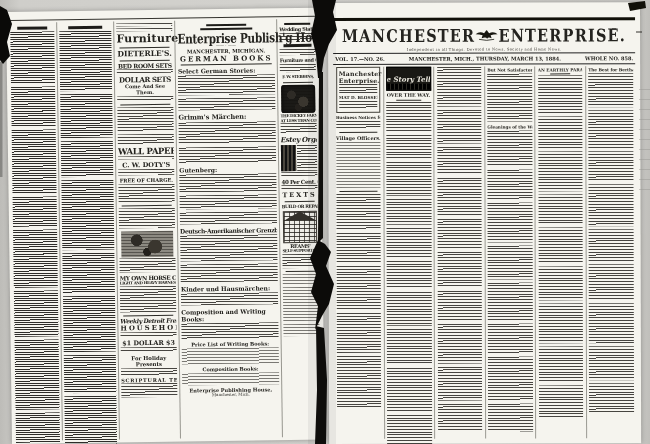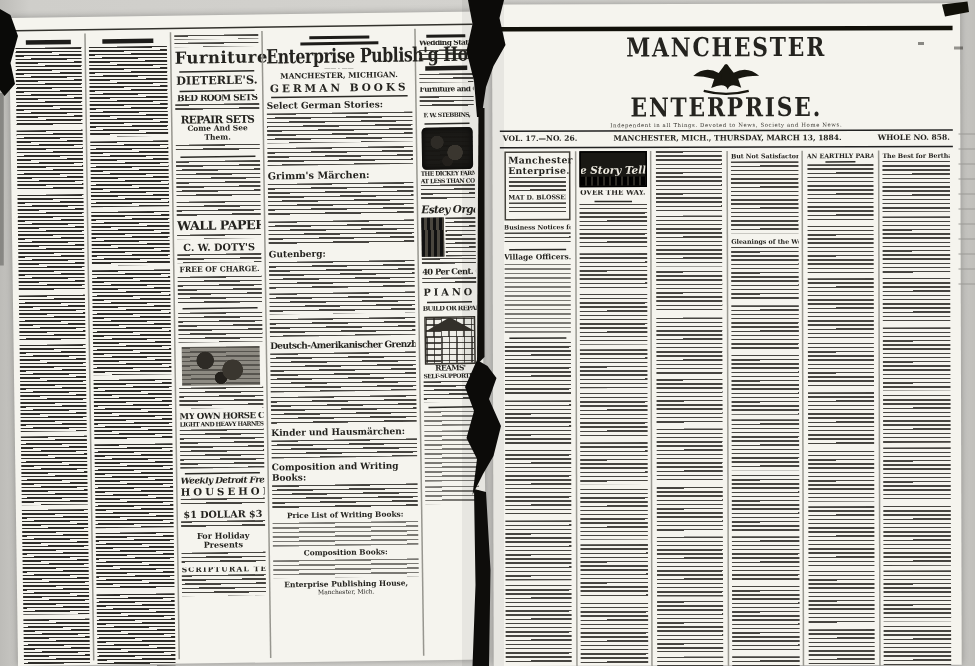--- a/index.html
+++ b/index.html
@@ -51,21 +51,21 @@
     background-image:repeating-linear-gradient(90deg,#111 0 2px,#4a463e 2px 4px);}
   .engraving-barn{background:#efeee8;
     background-image:repeating-linear-gradient(to bottom,rgba(35,32,28,.8) 0 1px,transparent 1px 4px),
                      repeating-linear-gradient(90deg,rgba(35,32,28,.7) 0 1px,transparent 1px 5px);
     border:1px solid #33302a;}
   .engraving-barn::before{content:"";display:block;height:9px;background:#33302a;
     clip-path:polygon(0 100%,50% 0,100% 100%);}
 
   
   .m-ruleheavy{border-top:3px solid #111009;margin:15px 5px 0;}
-  .m-titlebar{display:flex;align-items:center;justify-content:space-between;padding:3px 14px 1px;flex-direction:column;}
+  .m-titlebar{display:flex;align-items:center;justify-content:space-between;padding:3px 14px 1px;}
   .m-word{font-weight:bold;font-size:14.5px;letter-spacing:1.2px;transform:scaleY(1.2);white-space:nowrap;}
   .m-tag{text-align:center;font-size:3.6px;letter-spacing:.4px;color:#35332d;}
   .m-dateline{display:flex;justify-content:space-between;align-items:center;margin:1px 5px 0;padding:2px 2px;
     border-top:1px solid #222;border-bottom:1px solid #222;font-weight:bold;font-size:5px;}
   .m-dateline .mid{flex:1;text-align:center;}
 
   .rp-cols{display:flex;margin:2px 5px 0;height:372px;}
   .rp-cols>div{flex:1;padding:0 2.5px;min-width:0;}
   .rp-cols>div+div{border-left:1px solid #9a9992;}
   .rp-h{font-weight:bold;font-size:4.2px;text-align:center;line-height:1.2;margin:1px 0;white-space:nowrap;overflow:hidden;}
@@ -125,21 +125,21 @@
             <div class="gk" style="height: 3px; margin-bottom: 2px;"></div>
           </div>
         <div class="t-big">Furniture</div>
         <div class="rl"></div>
         <div class="t-med">DIETERLE'S.</div>
         <div class="rl"></div>
         <div class="t-sm cond nowrap">BED ROOM SETS</div>
         <div>
             <div class="gk" style="height: 4px; margin-bottom: 3px;"></div>
           </div>
-        <div class="t-med cond nowrap" style="font-size:7px">REPAIR SETS</div>
+        <div class="t-med cond nowrap" style="font-size:7px">DOLLAR SETS</div>
         <div class="t-xs">Come And See Them.</div>
         <div>
             <div class="gk" style="height: 5px; margin-bottom: 3px;"></div>
           </div>
         <div class="rl"></div>
         <div>
             <div class="gk" style="height: 24px; margin-bottom: 3px;"></div>
             <div class="gk" style="height: 10px; margin-bottom: 3px;"></div>
           </div>
         <div class="t-med cond nowrap" style="font-size:8.5px">WALL PAPERS!</div>
@@ -265,21 +265,21 @@
               <div class="gk" style="height: 26px; margin-bottom: 0px;"></div>
             </div>
         </div>
         <div>
             <div class="gk" style="height: 4px; margin-bottom: 3px;"></div>
           </div>
         <div class="t-sm cond nowrap" style="font-size:5.6px">40 Per Cent. Off!</div>
         <div>
             <div class="gk" style="height: 4px; margin-bottom: 3px;"></div>
           </div>
-        <div class="t-med sp nowrap" style="font-size:6.5px">PIANO</div>
+        <div class="t-med sp nowrap" style="font-size:6.5px">TEXTS</div>
         <div class="rl"></div>
         <div class="t-4 cond nowrap" style="font-weight:bold;font-size:4.4px">BUILD OR REPAIR BARNS</div>
         <div class="engraving-barn" style="height:30px;margin:1px 1px"></div>
         <div class="t-xs cond">REAMS'</div>
         <div class="t-4 cond nowrap" style="font-weight:bold">SELF-SUPPORTING RAFTER,</div>
         <div>
             <div class="gk" style="height: 14px; margin-bottom: 3px;"></div>
           </div>
         <div class="rl"></div>
         <div>

